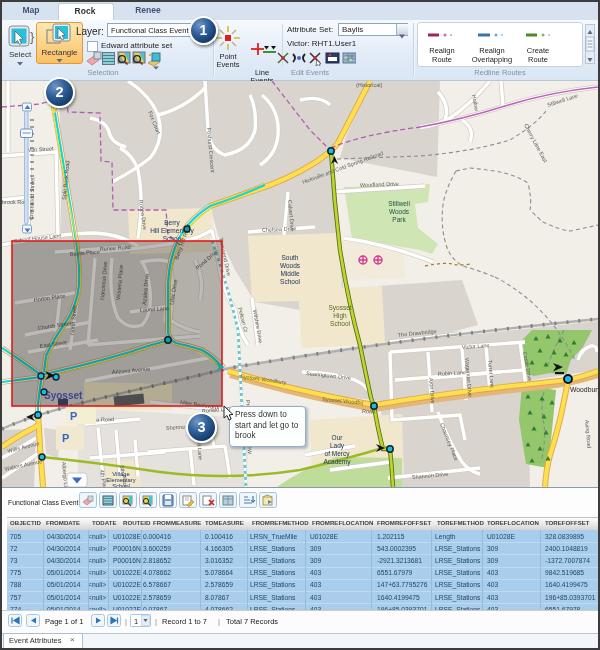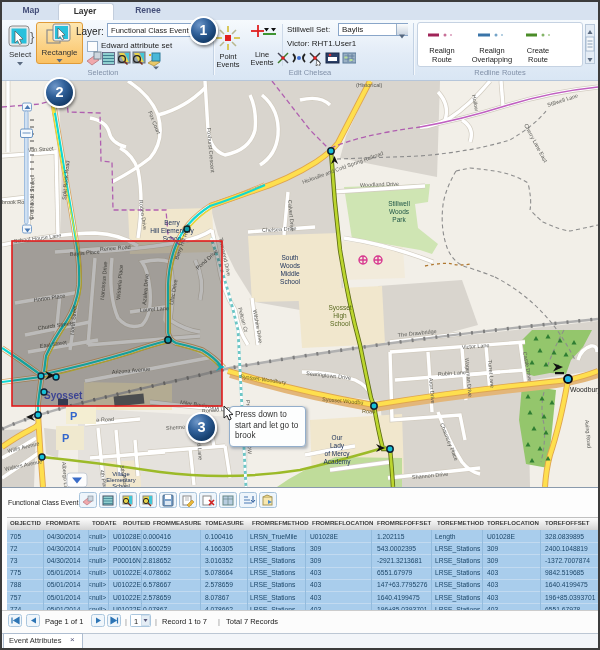--- a/index.html
+++ b/index.html
@@ -14,21 +14,21 @@
 </head>
 <body>
 
 <div class="abs" style="left:2px;top:2px;width:596px;height:646px;background:#e8eff8;"></div>
 
 <div class="abs" style="left:2px;top:2px;width:596px;height:18px;background:#d7e2f0;border-bottom:1px solid #f5f8fc;"></div>
 
 <div class="abs" style="left:14px;top:5px;width:34px;height:13px;font-size:8.5px;font-weight:bold;color:#45507a;text-align:center;">Map</div>
 
 <div class="abs" style="left:58px;top:3px;width:54px;height:17px;background:#fff;border:1px solid #c3cedd;border-bottom:none;border-radius:3px 3px 0 0;"></div>
-<div class="abs" style="left:58px;top:6px;width:54px;height:12px;font-size:8.5px;font-weight:bold;color:#333;text-align:center;">Layer</div>
+<div class="abs" style="left:58px;top:6px;width:54px;height:12px;font-size:8.5px;font-weight:bold;color:#333;text-align:center;">Rock</div>
 
 <div class="abs" style="left:126px;top:5px;width:44px;height:13px;font-size:8.5px;font-weight:bold;color:#45507a;text-align:center;">Renee</div>
 
 <div class="abs" style="left:2px;top:20px;width:596px;height:60px;background:linear-gradient(#f6fafd,#e3ecf7 55%,#d9e6f4);border-bottom:1px solid #b6c6da;"></div>
 
 <div class="abs" style="left:6px;top:24px;width:30px;height:42px;">
 <svg width="30" height="42">
 <rect x="3" y="2" width="20" height="20" rx="3" fill="#e9e9e9" stroke="#8a8a8a"></rect>
 <rect x="5.5" y="4.5" width="15" height="15" fill="#29c0dc"></rect>
 <path d="M9,7 L17,15 L13.5,15.5 L15.5,19.5 L13.5,20.5 L11.5,16.5 L9,19 Z" fill="#fff" stroke="#555" stroke-width="0.7"></path>
@@ -102,34 +102,34 @@
 <g stroke="#b8b890" stroke-width="1.6">
         <path d="M7,6 l4,4 M19,18 l4,4 M23,6 l-4,4 M11,18 l-4,4"></path>
       </g>
 <rect x="12" y="11" width="6" height="6" fill="#e02020"></rect>
 <text x="15" y="35" font-size="7.5" fill="#222" text-anchor="middle" font-family="Liberation Sans">Point</text>
 <text x="15" y="43" font-size="7.5" fill="#222" text-anchor="middle" font-family="Liberation Sans">Events</text>
 
 </svg>
 </div>
 
-<div class="abs" style="left:247px;top:22px;width:32px;height:44px;">
+<div class="abs" style="left:247px;top:40px;width:32px;height:44px;">
 <svg width="32" height="44">
 <path d="M11,3 v12" stroke="#e02020" stroke-width="1.8"></path>
 <path d="M4,9 h13" stroke="#e02020" stroke-width="1.8"></path>
 <path d="M16,12 h13" stroke="#2a8a1a" stroke-width="1.8"></path>
 <path d="M17,6 l5,0 -2.5,3.5 z M24,6 l5,0 -2.5,3.5 z" fill="#111"></path>
 <text x="15" y="35" font-size="7.5" fill="#222" text-anchor="middle" font-family="Liberation Sans">Line</text>
 <text x="15" y="43" font-size="7.5" fill="#222" text-anchor="middle" font-family="Liberation Sans">Events</text>
 </svg>
 </div>
 
 <div class="abs" style="left:282px;top:24px;width:1px;height:42px;background:#cdd9e8;"></div>
 
-<div class="abs" style="left:287px;top:25px;font-size:8px;color:#222;">Stillwell Set:</div>
+<div class="abs" style="left:287px;top:25px;font-size:8px;color:#222;">Attribute Set:</div>
 <div class="abs" style="left:338px;top:23px;width:70px;height:13px;background:#fff;border:1px solid #89a6c9;font-size:8px;color:#222;line-height:12px;padding-left:3px;box-sizing:border-box;">Baylis</div>
 <div class="abs" style="left:396px;top:24px;width:11px;height:11px;background:linear-gradient(#fafbfc,#c9d4e0);border-left:1px solid #9ab0c8;"></div>
 <div class="abs" style="left:398px;top:26px;width:8px;height:8px;"><svg width="8" height="8">
       <path d="M1,2.5 l6,0 -3,4 z" fill="#55677e"></path>
     </svg></div>
 <div class="abs" style="left:287px;top:39px;font-size:8px;color:#222;">Victor: RHT1.User1</div>
 
 <div class="abs" style="left:276px;top:50px;width:80px;height:16px;">
 <svg width="80" height="16">
 <g>
@@ -152,21 +152,21 @@
         <circle cx="54" cy="5" r="1.3" fill="#e03030"></circle>
       </g>
 <g>
         <rect x="67" y="3" width="13" height="10" fill="#9ab0c4" stroke="#5a7a9a"></rect>
         <path d="M68.5,6 h10 M68.5,9 h10 M72,4 v8 M76,4 v8" stroke="#5a7a9a" stroke-width="0.8"></path>
         <rect x="68.5" y="6.5" width="3" height="2" fill="#b8e098"></rect>
         <rect x="73.5" y="9" width="3" height="2" fill="#b8e098"></rect>
       </g>
 </svg>
 </div>
-<div class="abs grp" style="left:277px;top:68px;width:66px;">Edit Chelsea</div>
+<div class="abs grp" style="left:277px;top:68px;width:66px;">Edit Events</div>
 
 <div class="abs" style="left:413px;top:23px;width:1px;height:52px;background:#c3d2e4;border-right:1px solid #f4f8fc;"></div>
 
 <div class="abs" style="left:417px;top:22px;width:166px;height:45px;background:#fff;border:1px solid #c5d2e2;border-radius:3px;box-sizing:border-box;"></div>
 
 <div class="abs" style="left:420px;top:26px;width:44px;height:38px;">
 <svg width="44" height="38">
 <path d="M8,9 h11" stroke="#a02458" stroke-width="3"></path>
       <circle cx="25" cy="9" r="1.5" fill="#c87098"></circle>
       <circle cx="31" cy="9" r="1" fill="#d898b8"></circle>

